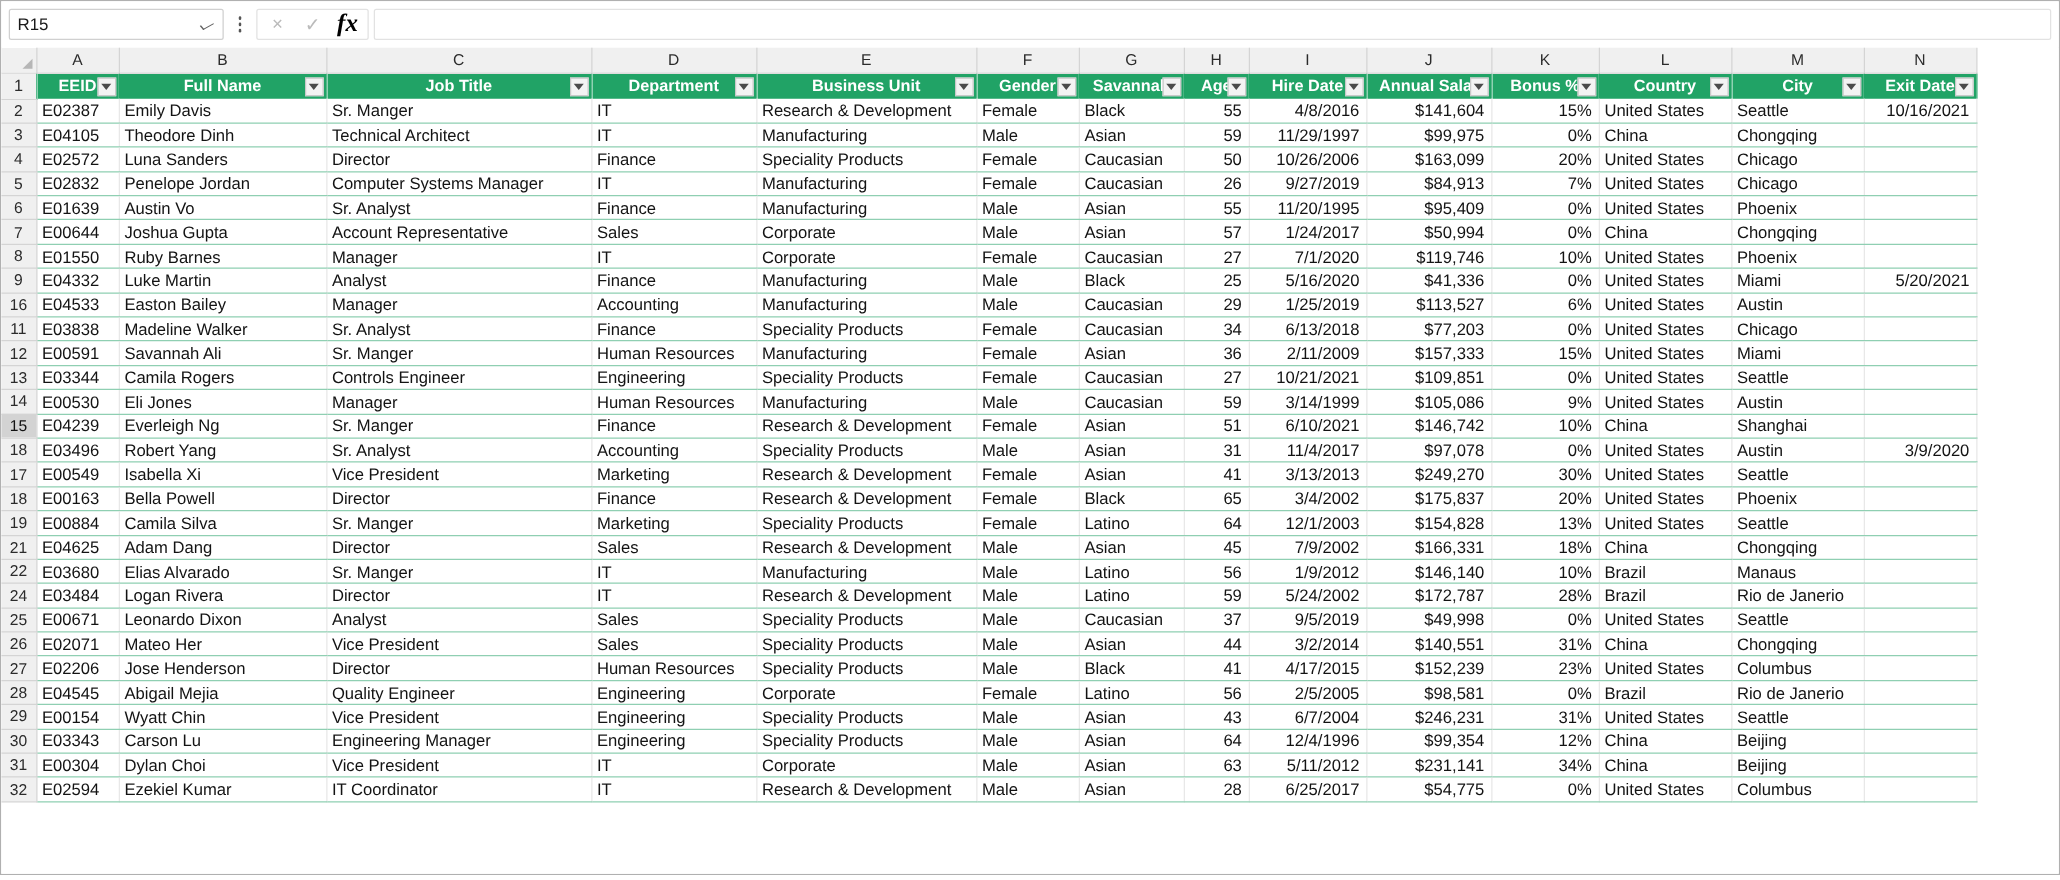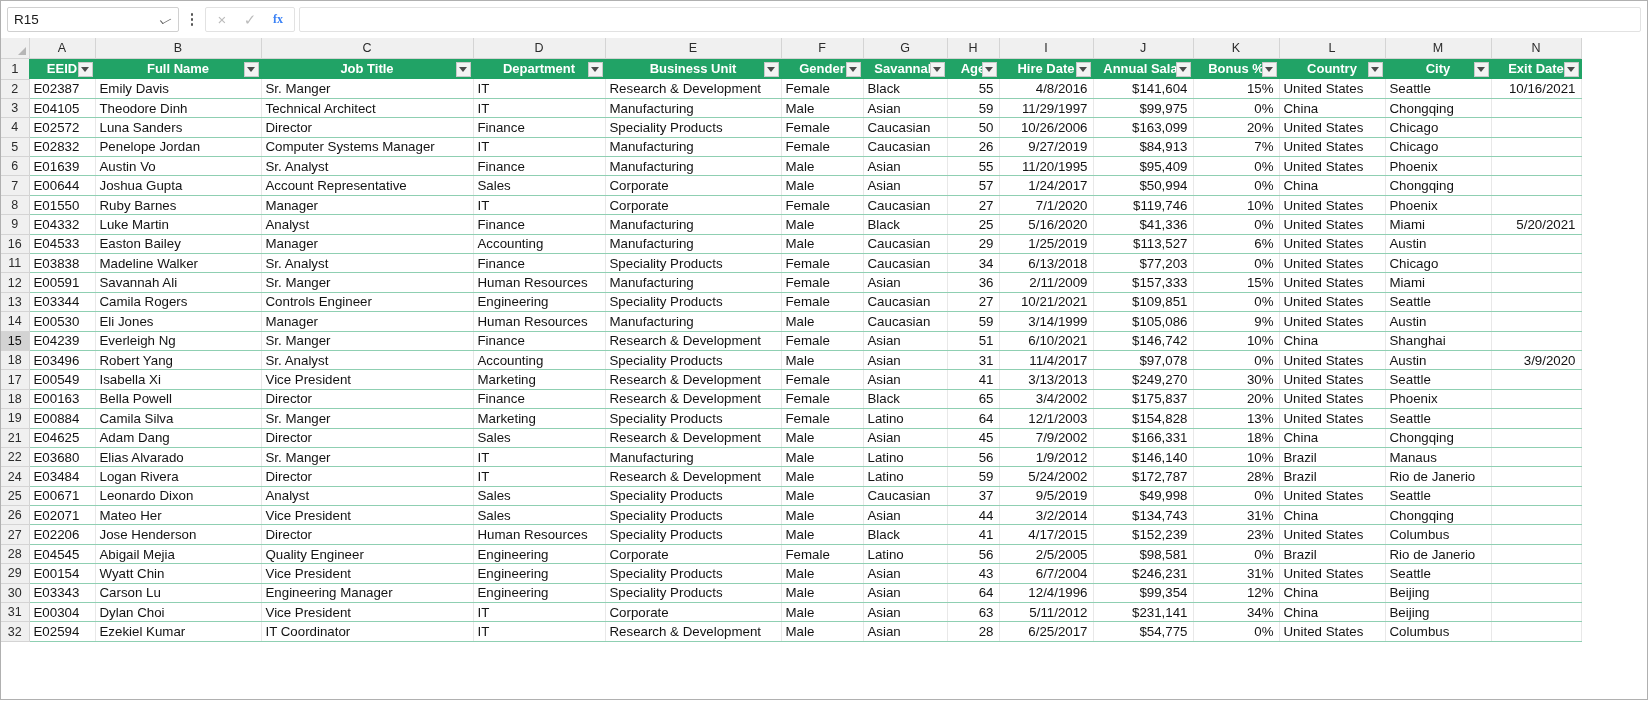--- a/index.html
+++ b/index.html
@@ -64,21 +64,21 @@
     border-radius: 2px;
     background: #fff;
     padding: 0 2px;
   }
   .fx-btn {
     width: 28px; height: 23px;
     display: flex; align-items: center; justify-content: center;
     color: #bbbbbb;
     font-size: 15px;
   }
-  .fx-btn.italic { font-family: "Liberation Serif", serif; font-weight: bold; color: #3b82f6; font-size: 12px; }
+  .fx-btn.italic { font-family: "Liberation Serif", serif; font-style: italic; font-weight: bold; color: #000000; font-size: 20px; }
   .formula-input {
     flex: 1; height: 25px;
     border: 1px solid #e2e2e2;
     border-radius: 2px;
     background: #fff;
     padding: 0 6px;
     font-size: 13.5px;
     display: flex; align-items: center;
     color: #1a1a1a;
   }
@@ -700,21 +700,21 @@
             <td class="rownum">26</td>
             <td class="cell">E02071</td>
             <td class="cell">Mateo Her</td>
             <td class="cell">Vice President</td>
             <td class="cell">Sales</td>
             <td class="cell">Speciality Products</td>
             <td class="cell">Male</td>
             <td class="cell">Asian</td>
             <td class="cell num">44</td>
             <td class="cell num">3/2/2014</td>
-            <td class="cell num">$134,743</td>
+            <td class="cell num">$140,551</td>
             <td class="cell num">31%</td>
             <td class="cell">China</td>
             <td class="cell">Chongqing</td>
             <td class="cell num lastcol"></td>
           </tr>
           <tr class="datarow">
             <td class="rownum">27</td>
             <td class="cell">E02206</td>
             <td class="cell">Jose Henderson</td>
             <td class="cell">Director</td>

